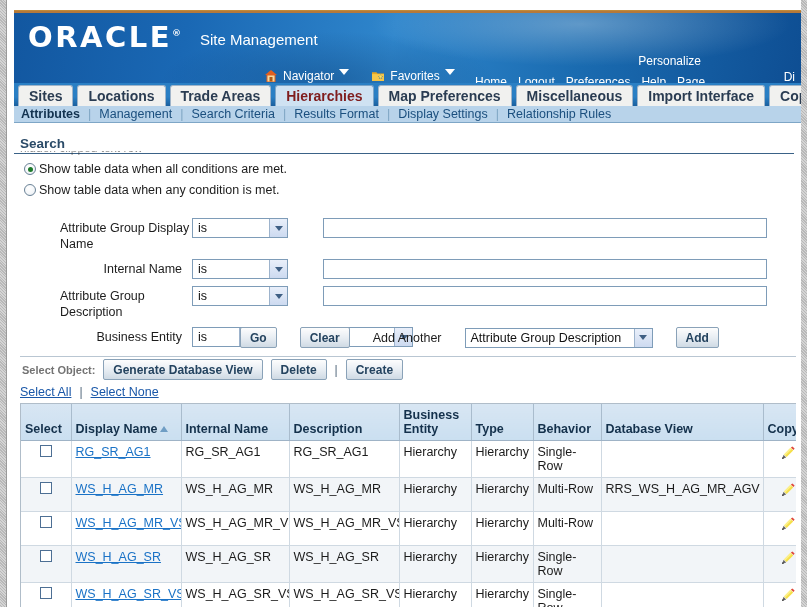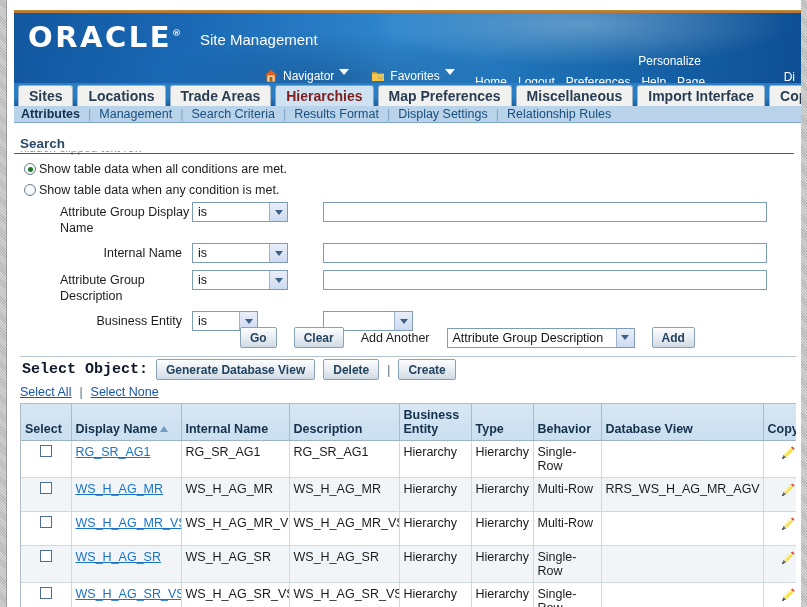--- a/index.html
+++ b/index.html
@@ -294,20 +294,21 @@
   .formgrid {
     position: absolute;
     left: 0px;
     top: 73px;
     width: 787px;
   }
   .frow {
     display: flex;
     align-items: flex-start;
     margin-bottom: 7px;
+    margin-top: 16px;
   }
   .flabel {
     width: 178px;
     text-align: right;
     padding-right: 10px;
     font-size: 12.5px;
     color: #1c1c1c;
     line-height: 16px;
     padding-top: 2px;
     box-sizing: border-box;
@@ -358,21 +359,21 @@
     outline: none;
   }
 
   .btnrow {
     position: absolute;
     left: 0px;
     top: 198px;
     width: 787px;
     display: flex;
     align-items: center;
-    gap: 17px;
+    gap: 23px;
     padding-left: 226px;
     box-sizing: border-box;
   }
   .obtn {
     min-width: 34px;
     height: 21px;
     padding: 0 9px;
     font-family: "Liberation Sans", sans-serif;
     font-size: 12px;
     font-weight: bold;
@@ -398,26 +399,25 @@
     width: 776px;
     height: 26px;
     background: #ffffff;
     border-top: 1px solid #b9c6d2;
     display: flex;
     align-items: center;
     gap: 8px;
     box-sizing: border-box;
   }
   .selobj-lbl {
-    font-size: 15px;
+    font-size: 11px;
     font-weight: bold;
-    color: #0f172a;
+    color: #737373;
     white-space: nowrap;
     padding-left: 2px;
-    font-family: Liberation Mono, monospace;
   }
   .vbar { color: #566b7e; font-size: 12px; }
 
   .sel-links {
     position: absolute;
     left: 6px;
     top: 253px;
     width: 776px;
     height: 20px;
     display: flex;

